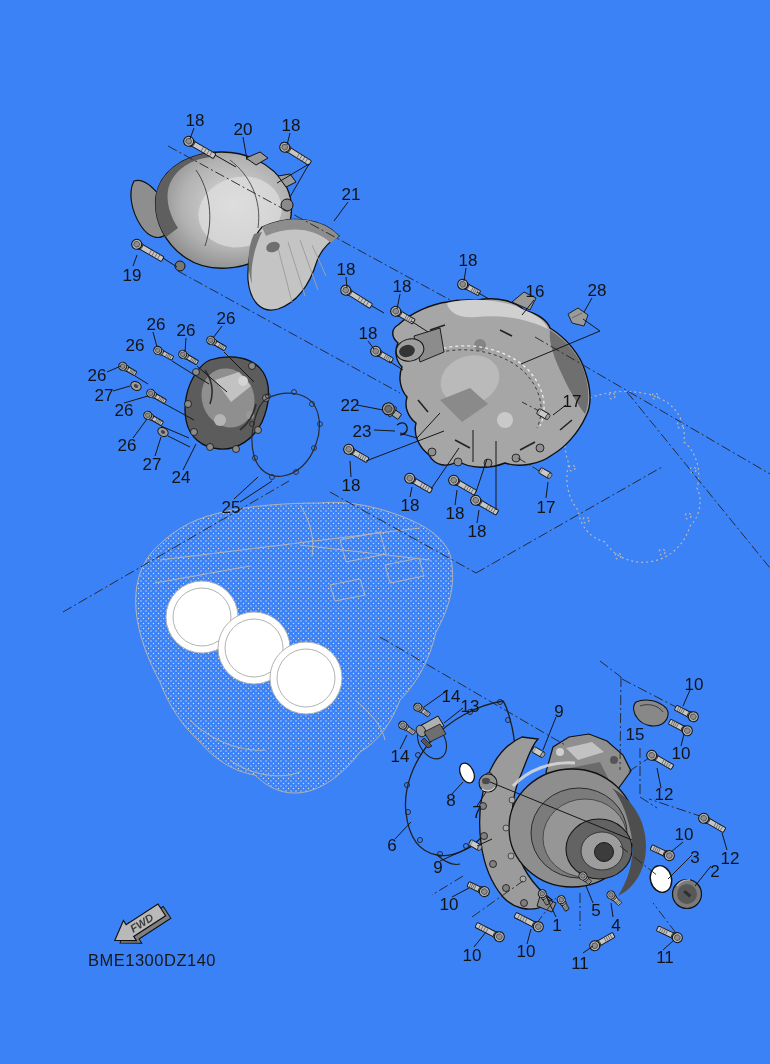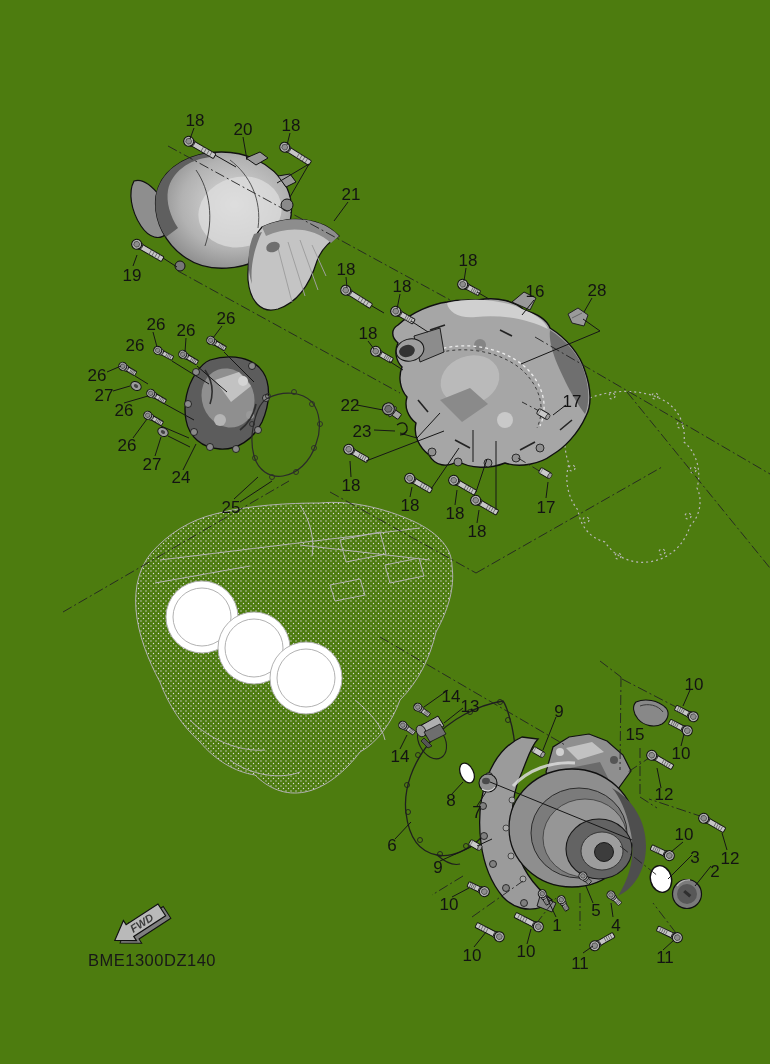--- a/index.html
+++ b/index.html
@@ -1,16 +1,16 @@
 <!DOCTYPE html>
 <html><head>
 <meta charset="utf-8">
 <style>
   html,body{margin:0;padding:0;background:#fff;}
-  .page{width:770px;height:1064px;background:#4d7c0f;position:relative;overflow:hidden;}
+  .page{width:770px;height:1064px;background:#3b82f6;position:relative;overflow:hidden;}
   svg{display:block;font-family:"Liberation Sans",sans-serif;}
   .callout{font:17px "Liberation Sans",sans-serif;fill:#131313;}
   .leader{stroke:#161616;stroke-width:1;fill:none;}
   .phantom{stroke:#222;stroke-width:0.9;fill:none;stroke-dasharray:10 3 2 3;}
   .ghost{stroke:#b8b8b8;fill:none;}
   .code-text{font:16.5px "Liberation Sans",sans-serif;fill:#181818;letter-spacing:.5px;}
   .fwd-text{font:italic bold 11px "Liberation Sans",sans-serif;fill:#3d3d3d;}
 </style>
 </head>
 <body>

